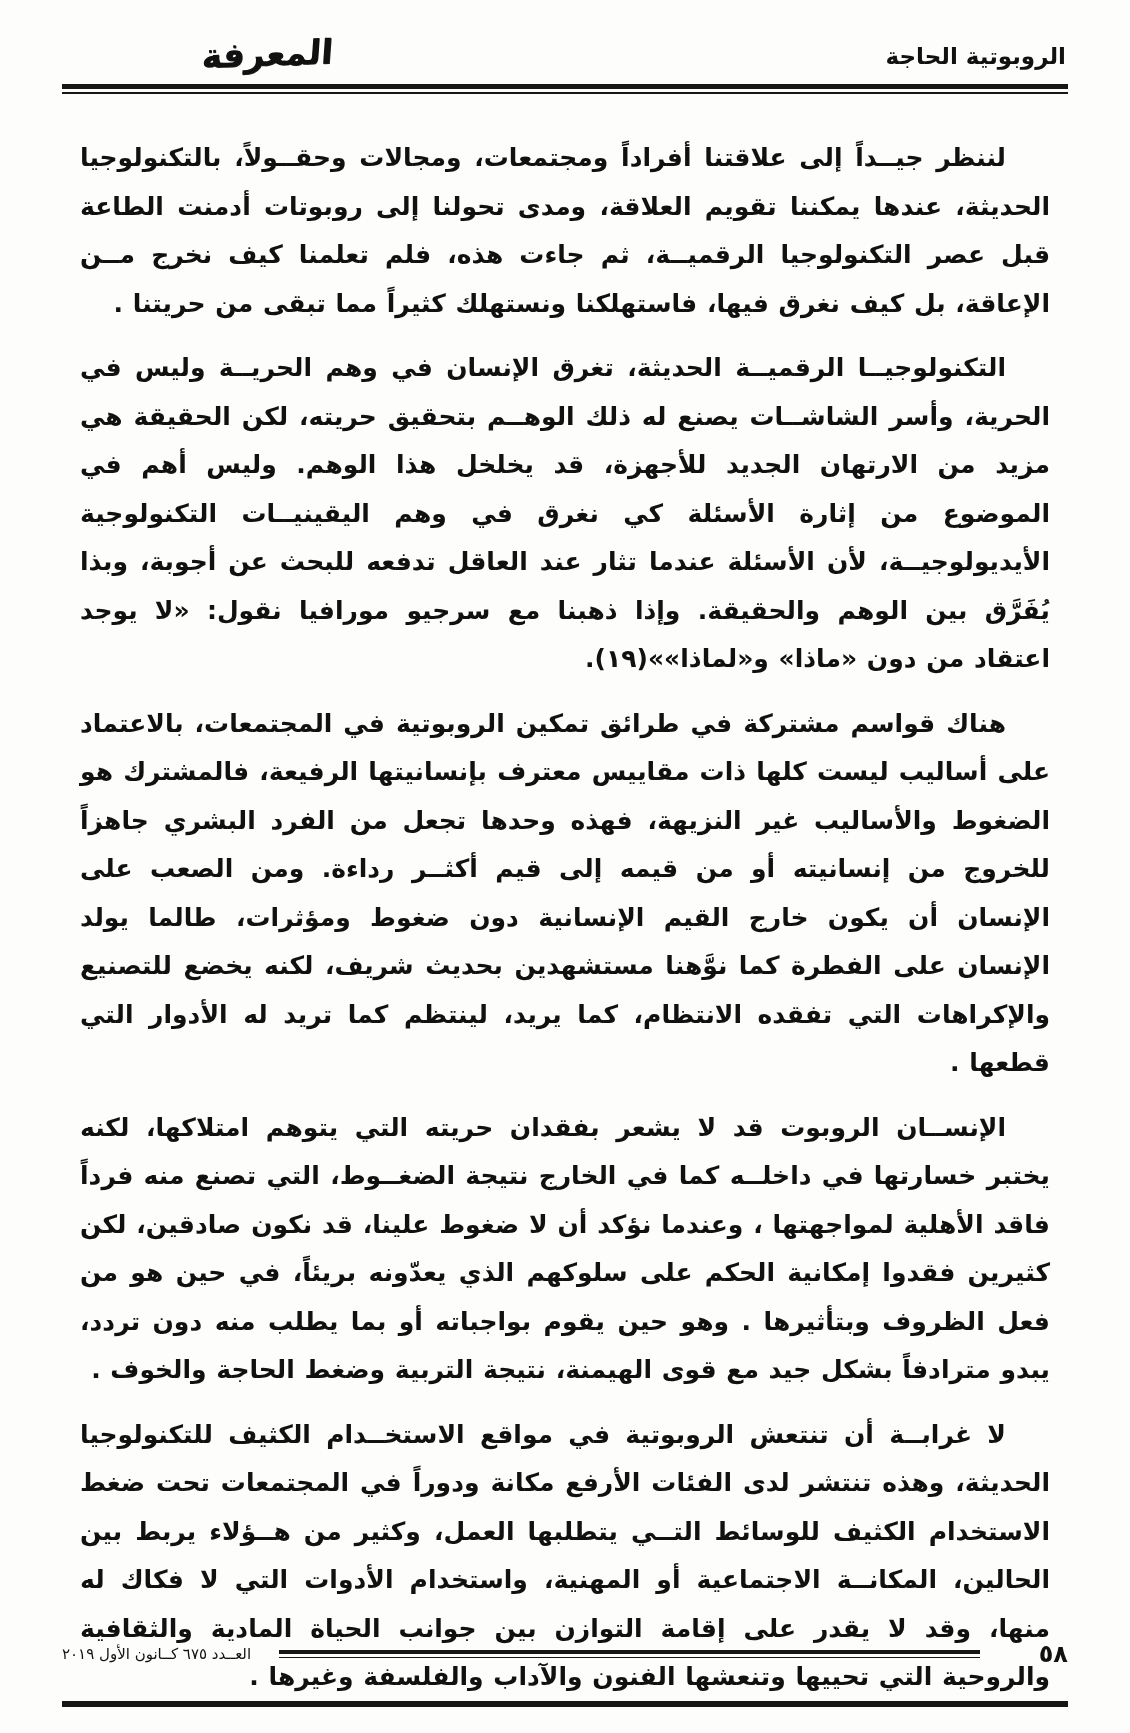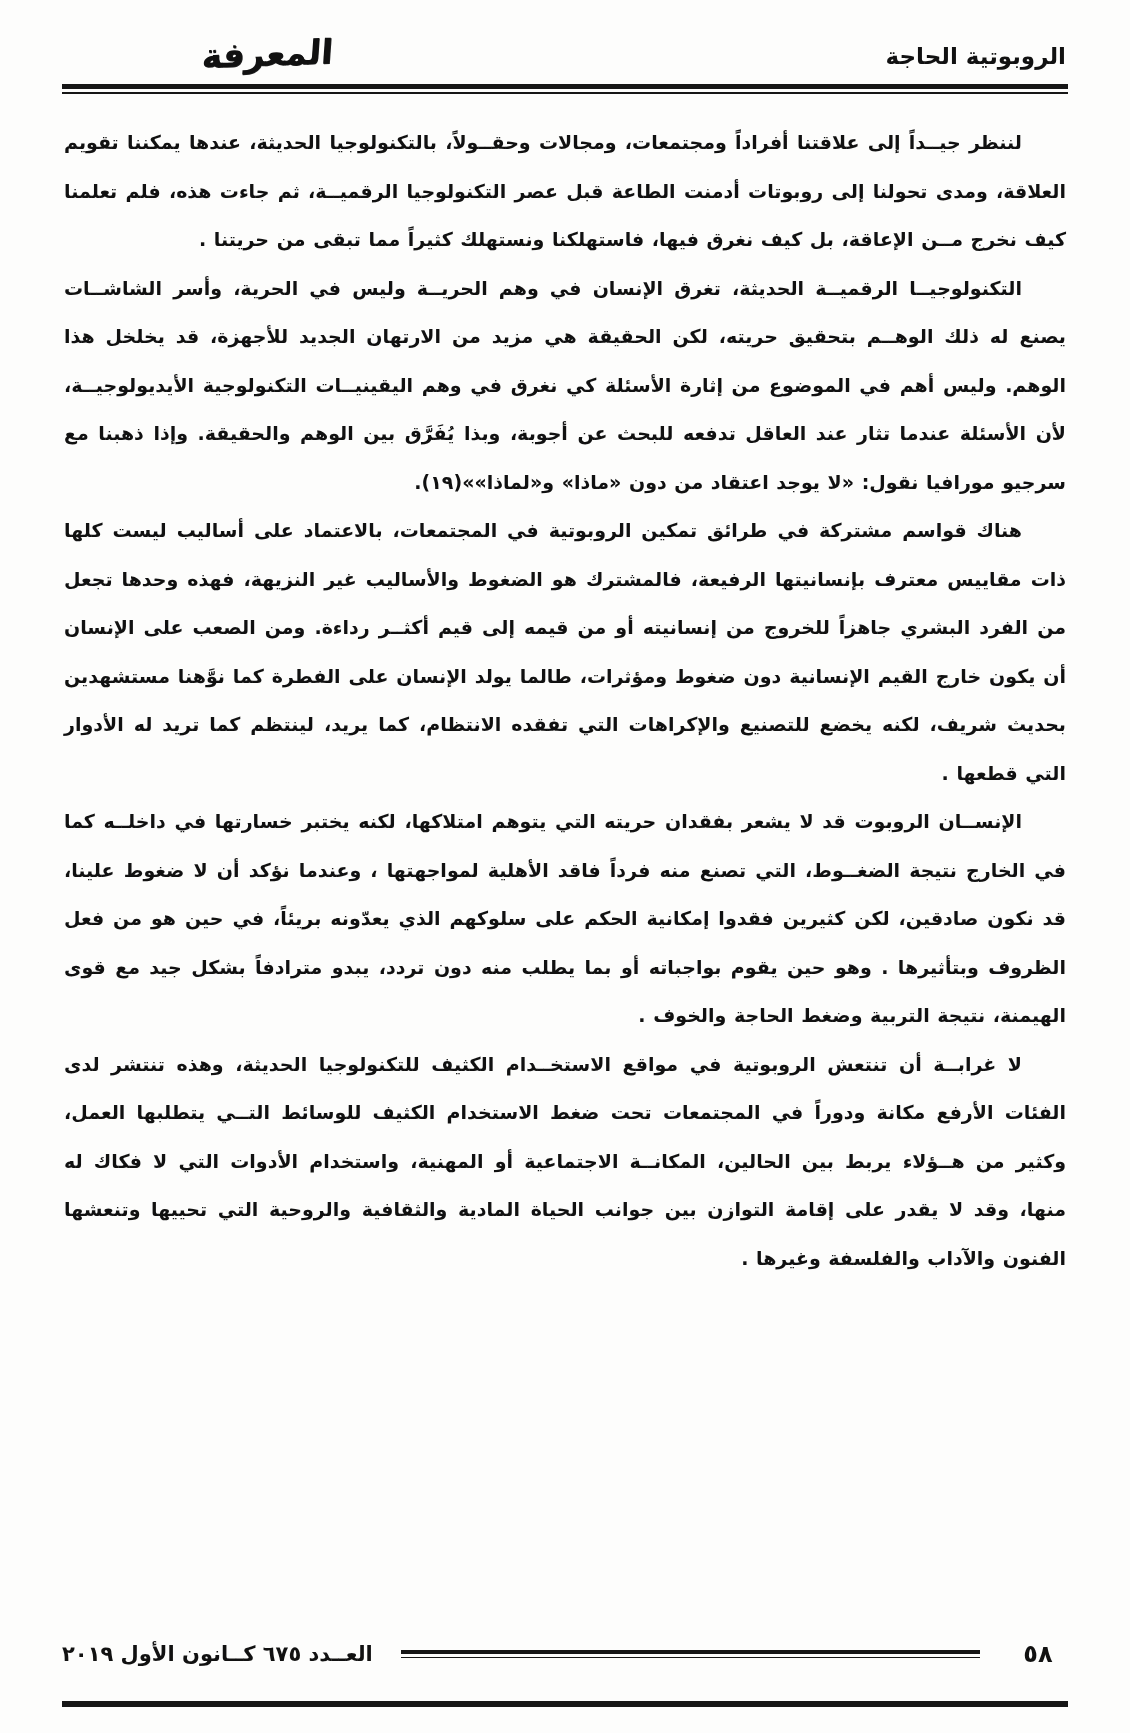--- a/index.html
+++ b/index.html
@@ -56,22 +56,22 @@
   .rule-thin  { height: 2px; background: #161616; margin-top: 3px; }
 
   
   .body-text {
     position: absolute;
     top: 118px;
     right: 64px;
     left: 64px;
   }
   .body-text p {
-    margin: 0;
-    font-size: 19px;
+    margin: 16px;
+    font-size: 25px;
     font-weight: 700;
     line-height: 48.5px;
     text-align: justify;
     text-justify: inter-word;
     text-indent: 44px;  
     word-spacing: 1px;
   }
 
   
   .footer {
@@ -82,31 +82,31 @@
     height: 34px;
     display: flex;
     flex-direction: row;          
     justify-content: space-between;
     align-items: center;
   }
   .page-number {
     font-size: 24px;
     font-weight: 700;
     width: 60px;
-    text-align: center;
+    text-align: right;
   }
   .footer-rule {
     flex: 1;
     margin: 0 28px;
   }
   .footer-rule .rule-thick { height: 4px; }
   .footer-rule .rule-thin  { height: 1.5px; margin-top: 3px; }
   .issue-info {
-    font-size: 21px;
-    font-weight: 700;
+    font-size: 15px;
+    font-weight: 400;
     white-space: nowrap;
   }
   .bottom-rule {
     position: absolute;
     bottom: 26px;
     right: 62px;
     left: 62px;
     height: 6px;
     background: #161616;
   }

